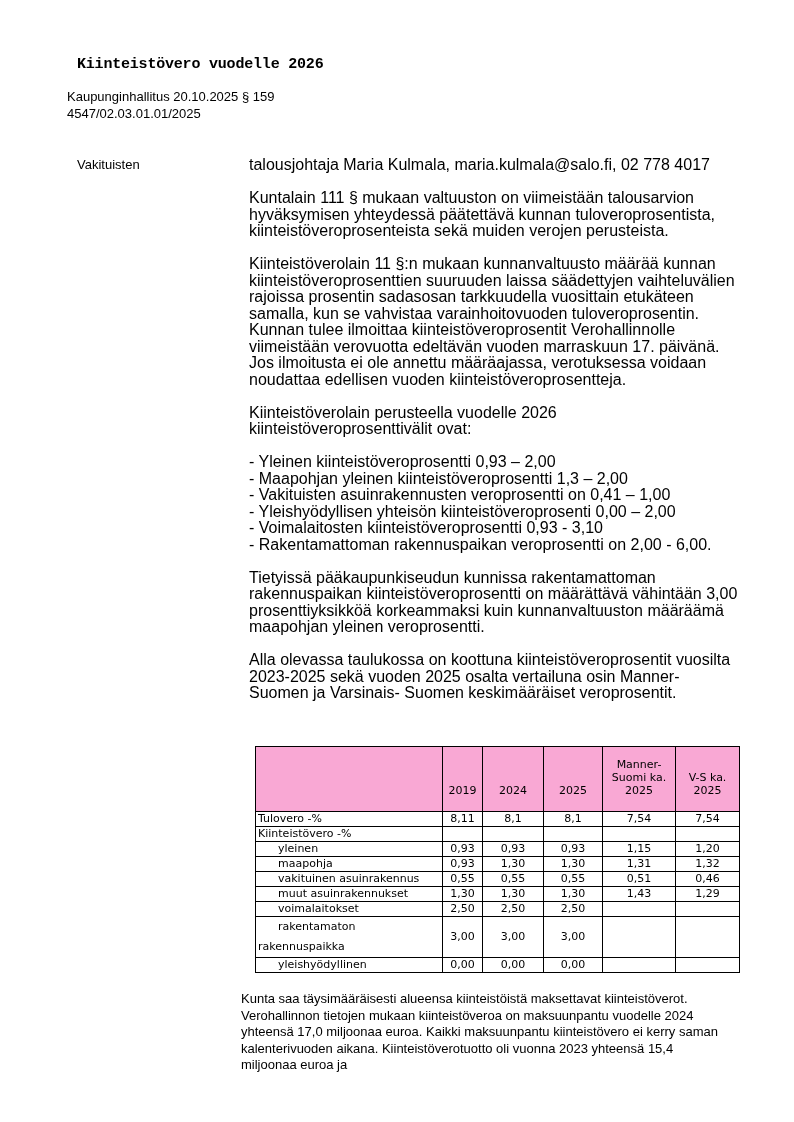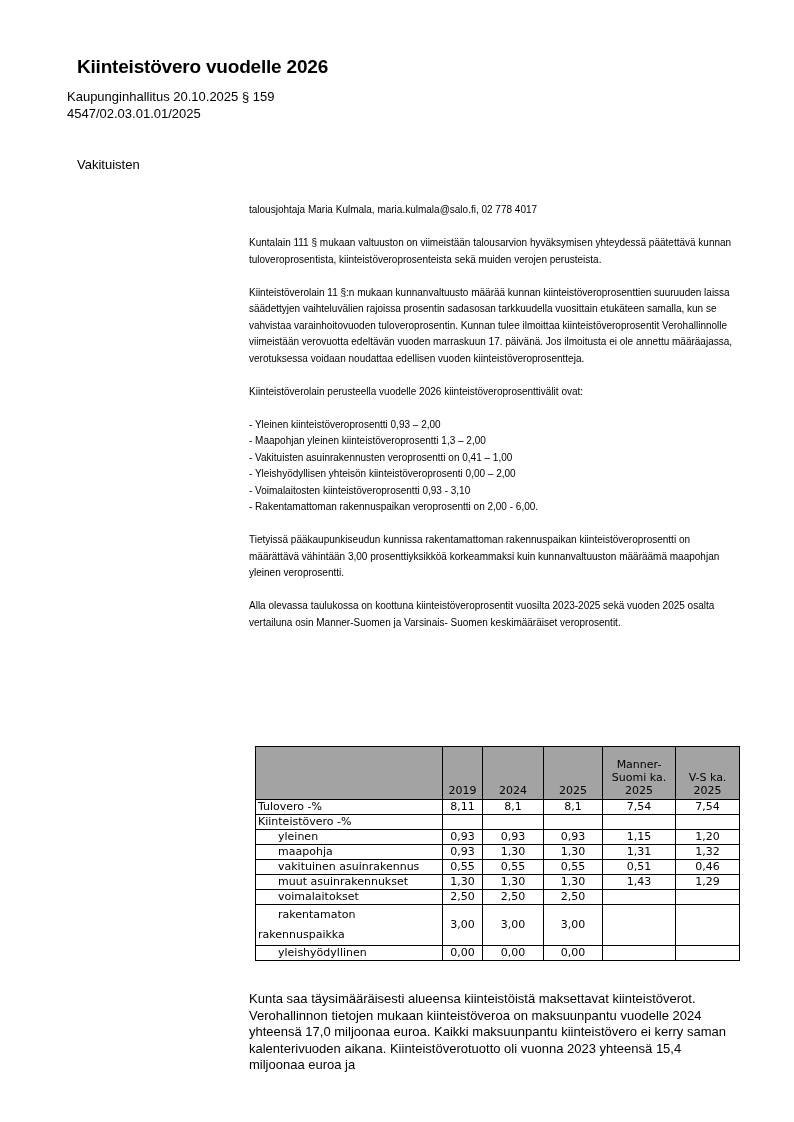--- a/index.html
+++ b/index.html
@@ -1,34 +1,34 @@
 <!DOCTYPE html>
 <html><head>
 <meta charset="utf-8">
 <style>
   html, body { margin: 0; padding: 0; background: #ffffff; }
   body { width: 794px; height: 1122px; position: relative; overflow: hidden;
          font-family: "Liberation Sans", sans-serif; color: #000; }
   .page { position: absolute; left: 0; top: 0; width: 794px; height: 1122px; }
-  .title { position: absolute; left: 77px; top: 56px; font-size: 19px; font-weight: bold; letter-spacing: -0.2px; }
+  .title { position: absolute; left: 77px; top: 56px; font-size: 15px; font-weight: bold; letter-spacing: -0.2px; font-family: Liberation Mono, monospace; }
   .meta { position: absolute; left: 67px; top: 89px; font-size: 13px; line-height: 16.5px; }
   .label { position: absolute; left: 77px; top: 157px; font-size: 13px; }
-  .col { position: absolute; left: 249px; top: 157px; width: 490px; font-size: 10px; line-height: 16.5px; margin-top: 45px; }
+  .col { position: absolute; left: 249px; top: 157px; width: 490px; font-size: 16px; line-height: 16.5px; }
   .col p { margin: 0 0 16.5px 0; }
   .col ul { list-style: none; margin: 0 0 16.5px 0; padding: 0; }
   .col ul li { margin: 0; }
   table.tax { position: absolute; left: 255px; top: 746px; border-collapse: collapse;
               font-family: "DejaVu Sans", sans-serif; font-size: 11px; }
   table.tax td, table.tax th { border: 1px solid #000; padding: 0 2px; height: 14px; line-height: 14px; font-weight: normal; }
-  table.tax thead th { background: #a3a3a3; height: 50px; line-height: 13px; vertical-align: bottom; padding-bottom: 2px; text-align: center; }
+  table.tax thead th { background: #f9a8d4; height: 50px; line-height: 13px; vertical-align: bottom; padding-bottom: 14px; text-align: center; }
   table.tax td.num { text-align: center; }
   table.tax td.lbl { text-align: left; }
   table.tax td.sub { padding-left: 22px; }
   .c0 { width: 182px; } .c1 { width: 35px; } .c2 { width: 56px; } .c3 { width: 54px; } .c4 { width: 68px; } .c5 { width: 59px; }
-  .bottom { position: absolute; left: 249px; top: 991px; width: 490px; font-size: 13px; line-height: 16.5px; }
+  .bottom { position: absolute; left: 241px; top: 991px; width: 490px; font-size: 13px; line-height: 16.5px; }
   .bottom p { margin: 0; }
 </style>
 </head>
 <body>
 
 <div class="page">
   <div class="title">Kiinteistövero vuodelle 2026</div>
   <div class="meta">
     <div>Kaupunginhallitus 20.10.2025 § 159</div>
     <div>4547/02.03.01.01/2025</div>

